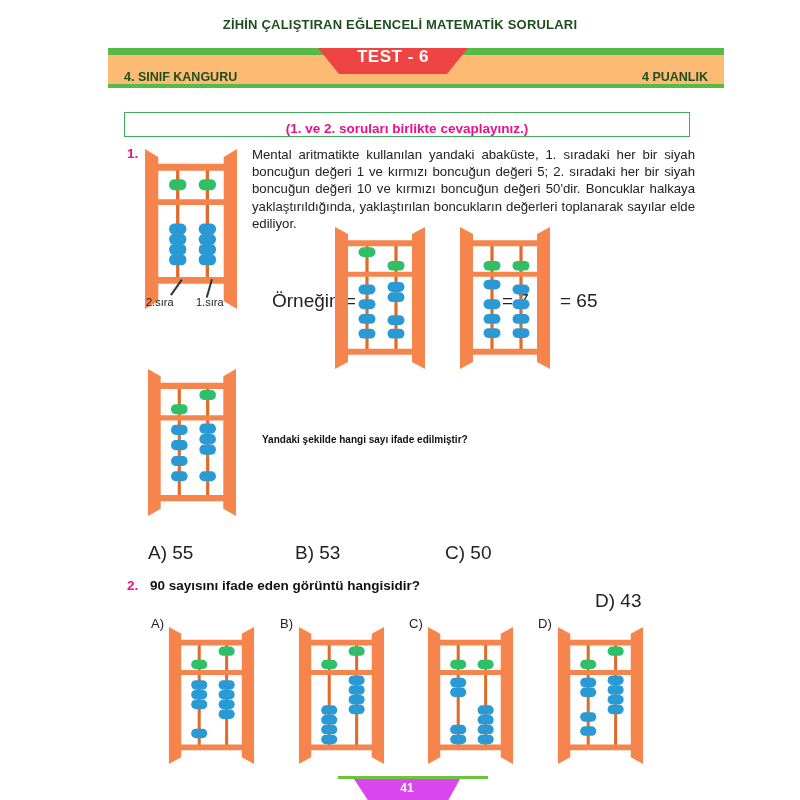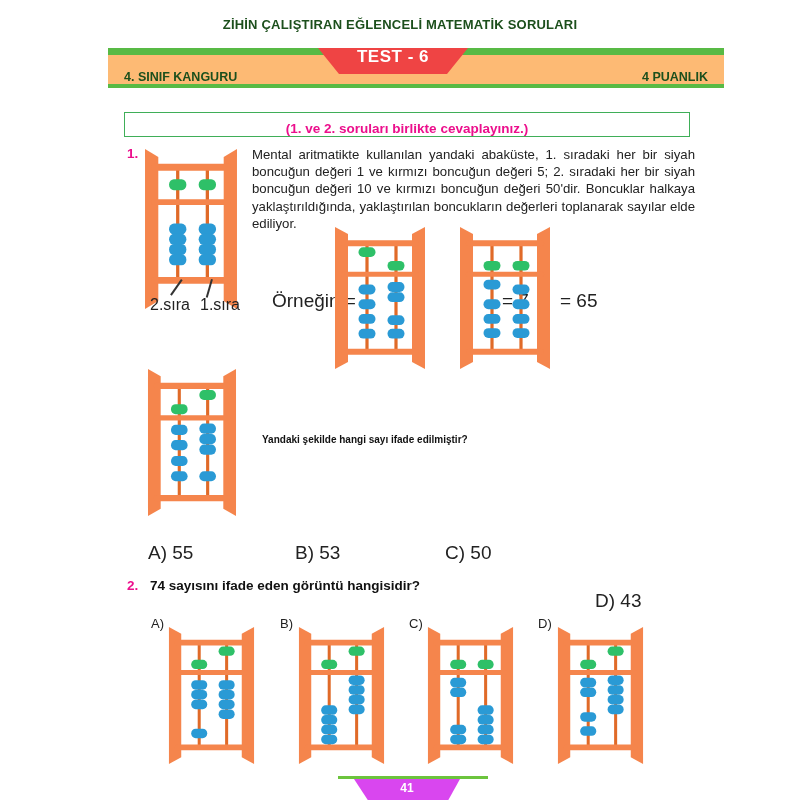--- a/index.html
+++ b/index.html
@@ -8,21 +8,21 @@
   .page-title{top:17px;left:0;width:800px;text-align:center;font-size:13px;font-weight:bold;color:#1c4f1c;letter-spacing:.2px;}
   .header-bar{left:108px;top:48px;width:584px;height:29px;background:#fdba74;border-top:7px solid #58ba45;border-bottom:4px solid #58ba45;display:flex;align-items:flex-end;justify-content:space-between;padding:0 16px;box-sizing:content-box;}
   .header-bar span{font-size:12.5px;font-weight:bold;color:#1c4f1c;}
   .test-badge{left:318px;top:48px;width:150px;height:26px;background:#ef4444;clip-path:polygon(0 0,100% 0,86% 100%,14% 100%);display:flex;align-items:center;justify-content:center;padding-bottom:8px;box-sizing:border-box;}
   .test-badge span{color:#fff;font-weight:bold;font-size:17px;letter-spacing:.5px;}
   .notice-box{left:124px;top:112px;width:564px;height:23px;border:1.5px solid #3fae58;display:flex;align-items:flex-end;justify-content:center;}
   .notice-box span{color:#ec0f8c;font-weight:bold;font-size:13.5px;}
   .q-num{color:#ec0f8c;font-weight:bold;font-size:13.5px;}
   .body-text{left:252px;top:146px;width:443px;font-size:13.2px;line-height:17.2px;color:#222;text-align:justify;}
   .plain{font-size:19px;color:#222;}
-  .small-label{font-size:16px;color:#222;width:44px;text-align:right;}
+  .small-label{font-size:11px;color:#222;width:44px;text-align:left;}
   .pointer-line{width:1.5px;background:#333;transform-origin:top left;}
   .prompt{font-size:10px;font-weight:bold;color:#111;}
   .q2-text{font-size:13.5px;font-weight:bold;color:#111;}
   .opt-letter{font-size:13px;color:#222;}
   .footer-line{left:338px;top:776px;width:150px;height:3px;background:#6cc43d;}
   .footer-badge{left:354px;top:779px;width:106px;height:21px;background:#d946ef;clip-path:polygon(0 0,100% 0,89% 100%,13% 100%);display:flex;align-items:flex-start;justify-content:center;}
   .footer-badge span{color:#fff;font-weight:bold;font-size:12px;line-height:18px;}
   .abacus{display:block;}
   .abacus svg{display:block;width:100%;height:100%;}
 </style>
@@ -138,21 +138,21 @@
     </svg>
   </div>
 <div class="abs prompt" style="left:262px;top:434px;">Yandaki şekilde hangi sayı ifade edilmiştir?</div>
 
 <div class="abs plain" style="left:148px;top:542px;">A) 55</div>
 <div class="abs plain" style="left:295px;top:542px;">B) 53</div>
 <div class="abs plain" style="left:445px;top:542px;">C) 50</div>
 <div class="abs plain" style="left:595px;top:542px;margin-top:48px;">D) 43</div>
 
 <div class="abs q-num" style="left:127px;top:578px;">2.</div>
-<div class="abs q2-text" style="left:150px;top:578px;">74 sayısını ifade eden görüntü hangisidir?</div>
+<div class="abs q2-text" style="left:150px;top:578px;">90 sayısını ifade eden görüntü hangisidir?</div>
 
 <div class="abs opt-letter" style="left:151px;top:616px;">A)</div>
 <div class="abs abacus" style="left:168px;top:627px;width:87px;height:137px;">
     <svg viewBox="0 0 92 140" preserveAspectRatio="none">
       <path d="M1,0 L14,7 L14,133 L1,140 Z" fill="#f5854c"></path>
       <path d="M91,0 L78,7 L78,133 L91,140 Z" fill="#f5854c"></path>
       <rect x="31.4" y="15" width="3.2" height="110" fill="#e06a28"></rect>
       <rect x="60.4" y="15" width="3.2" height="110" fill="#e06a28"></rect>
       <rect x="7" y="13" width="78" height="6" rx="3" fill="#f5854c"></rect>
       <rect x="7" y="44" width="78" height="5" rx="2.5" fill="#f5854c"></rect>

